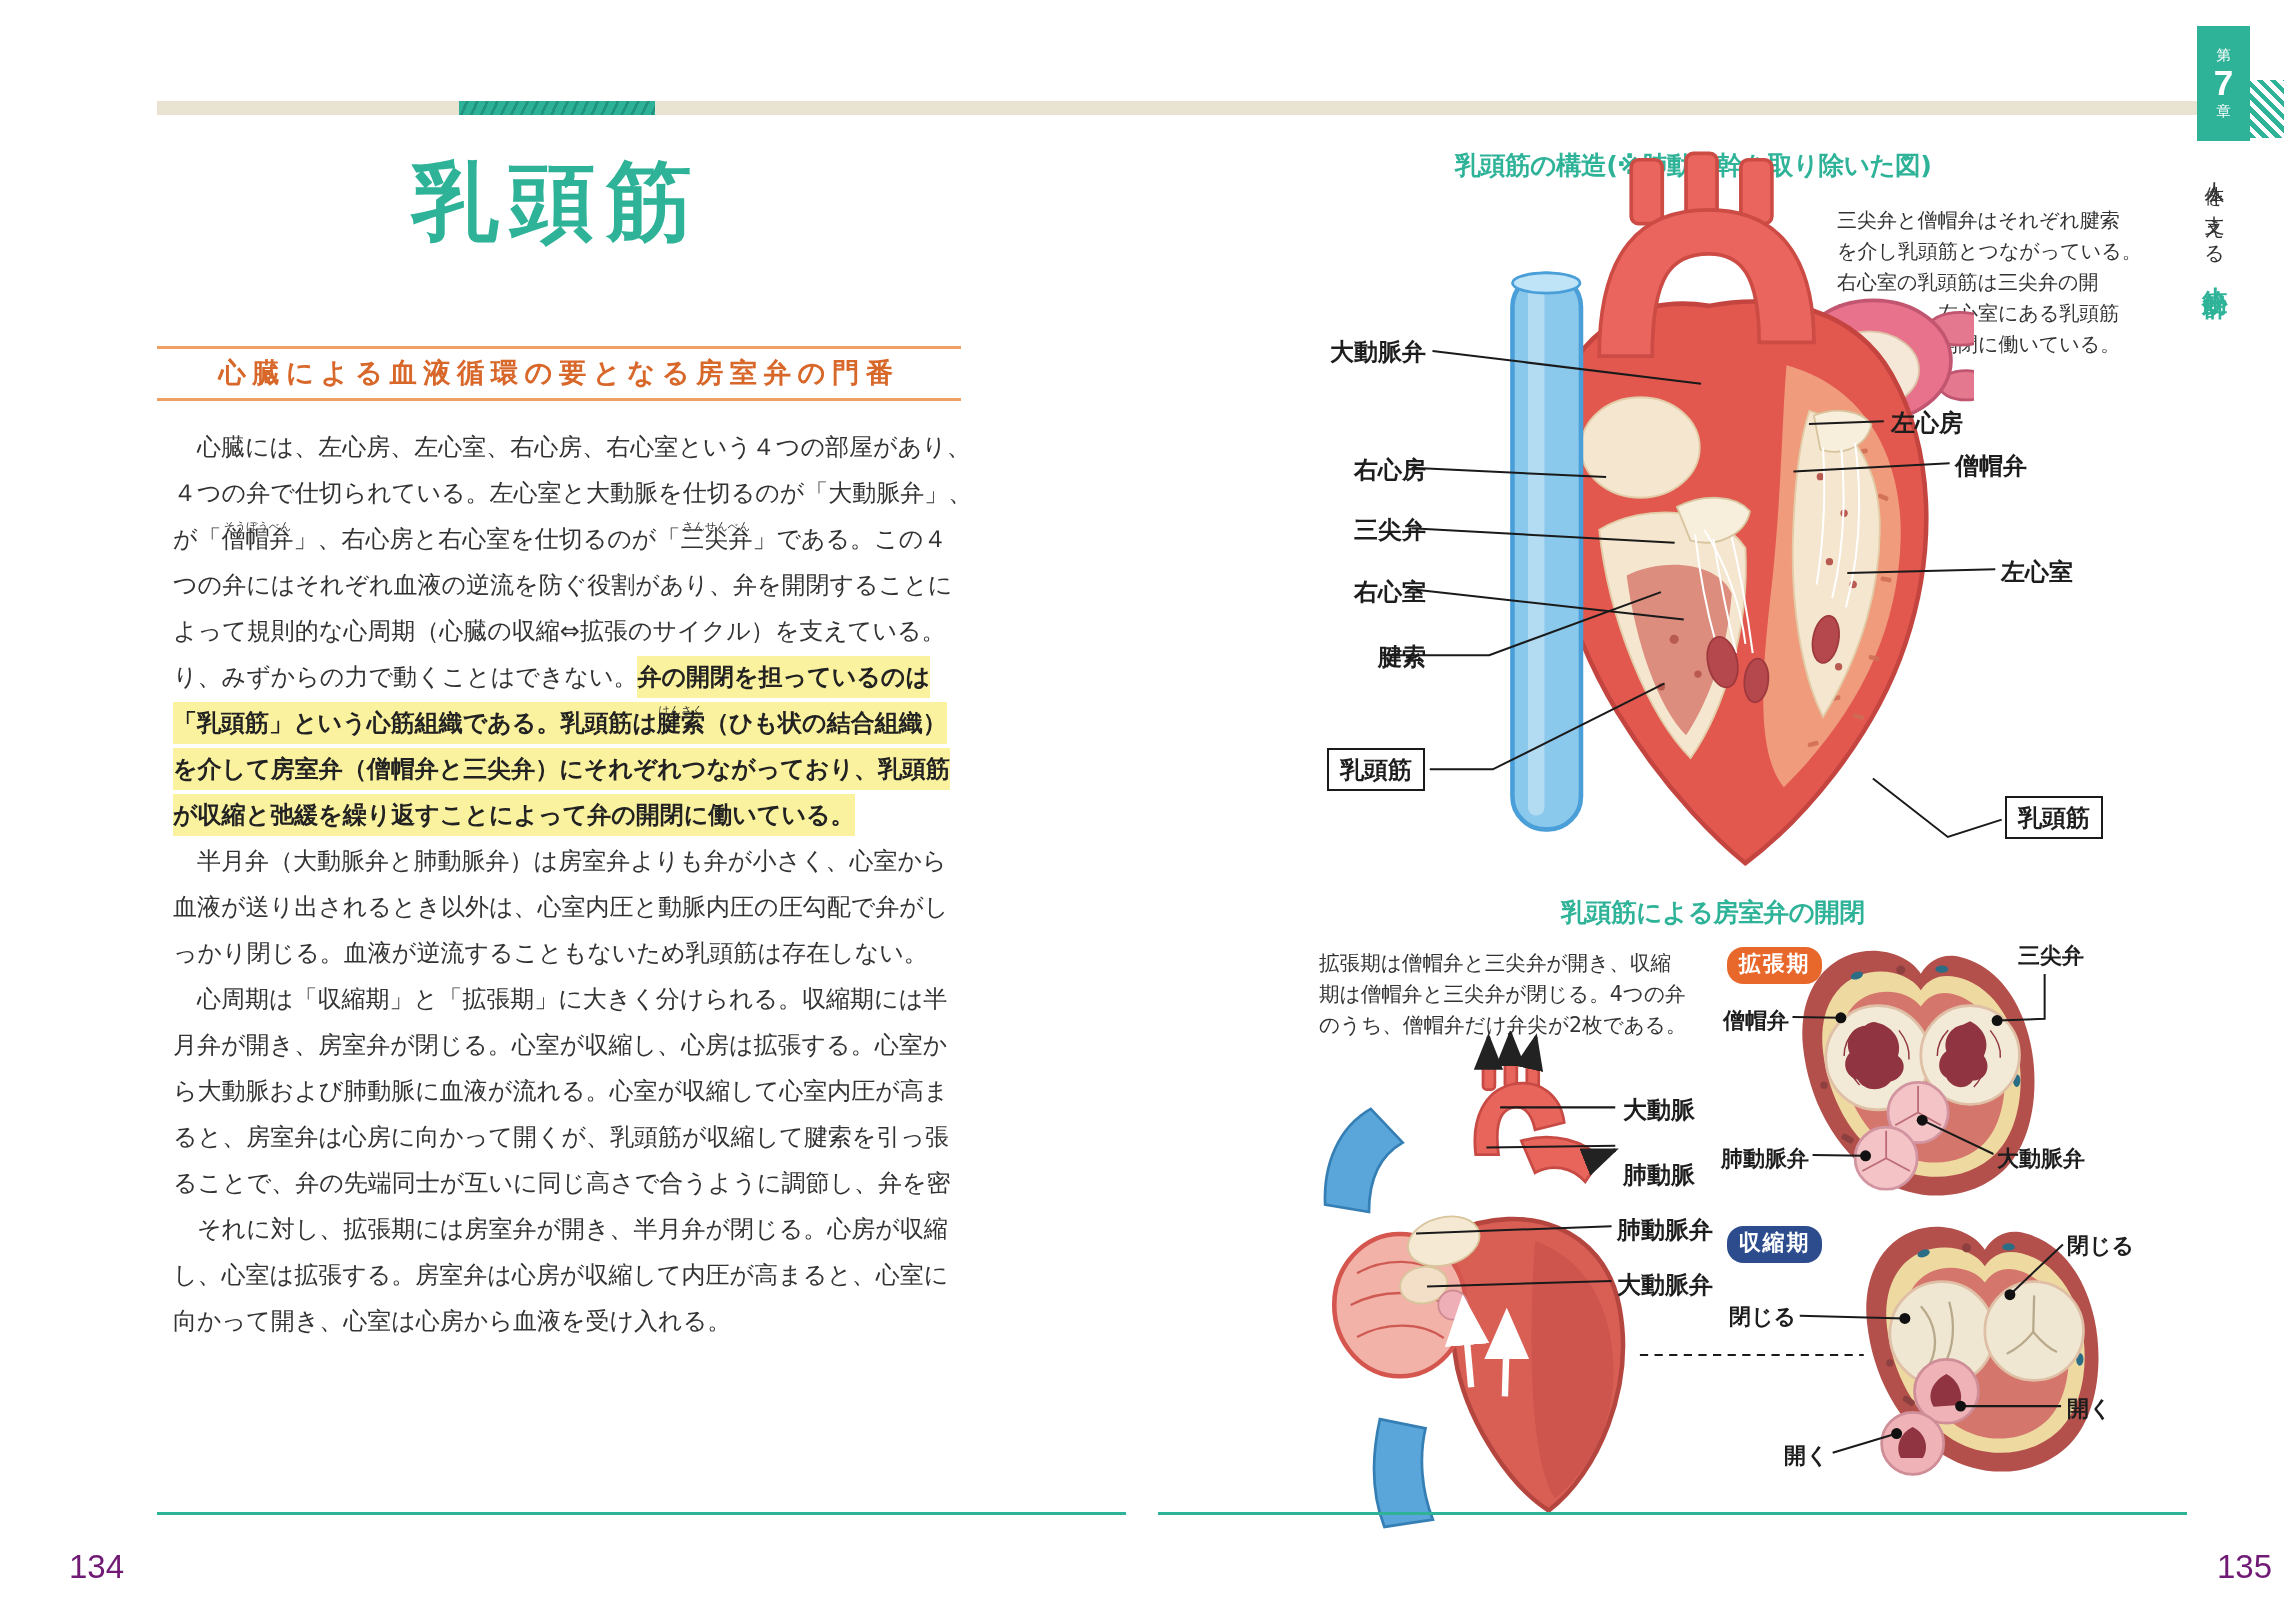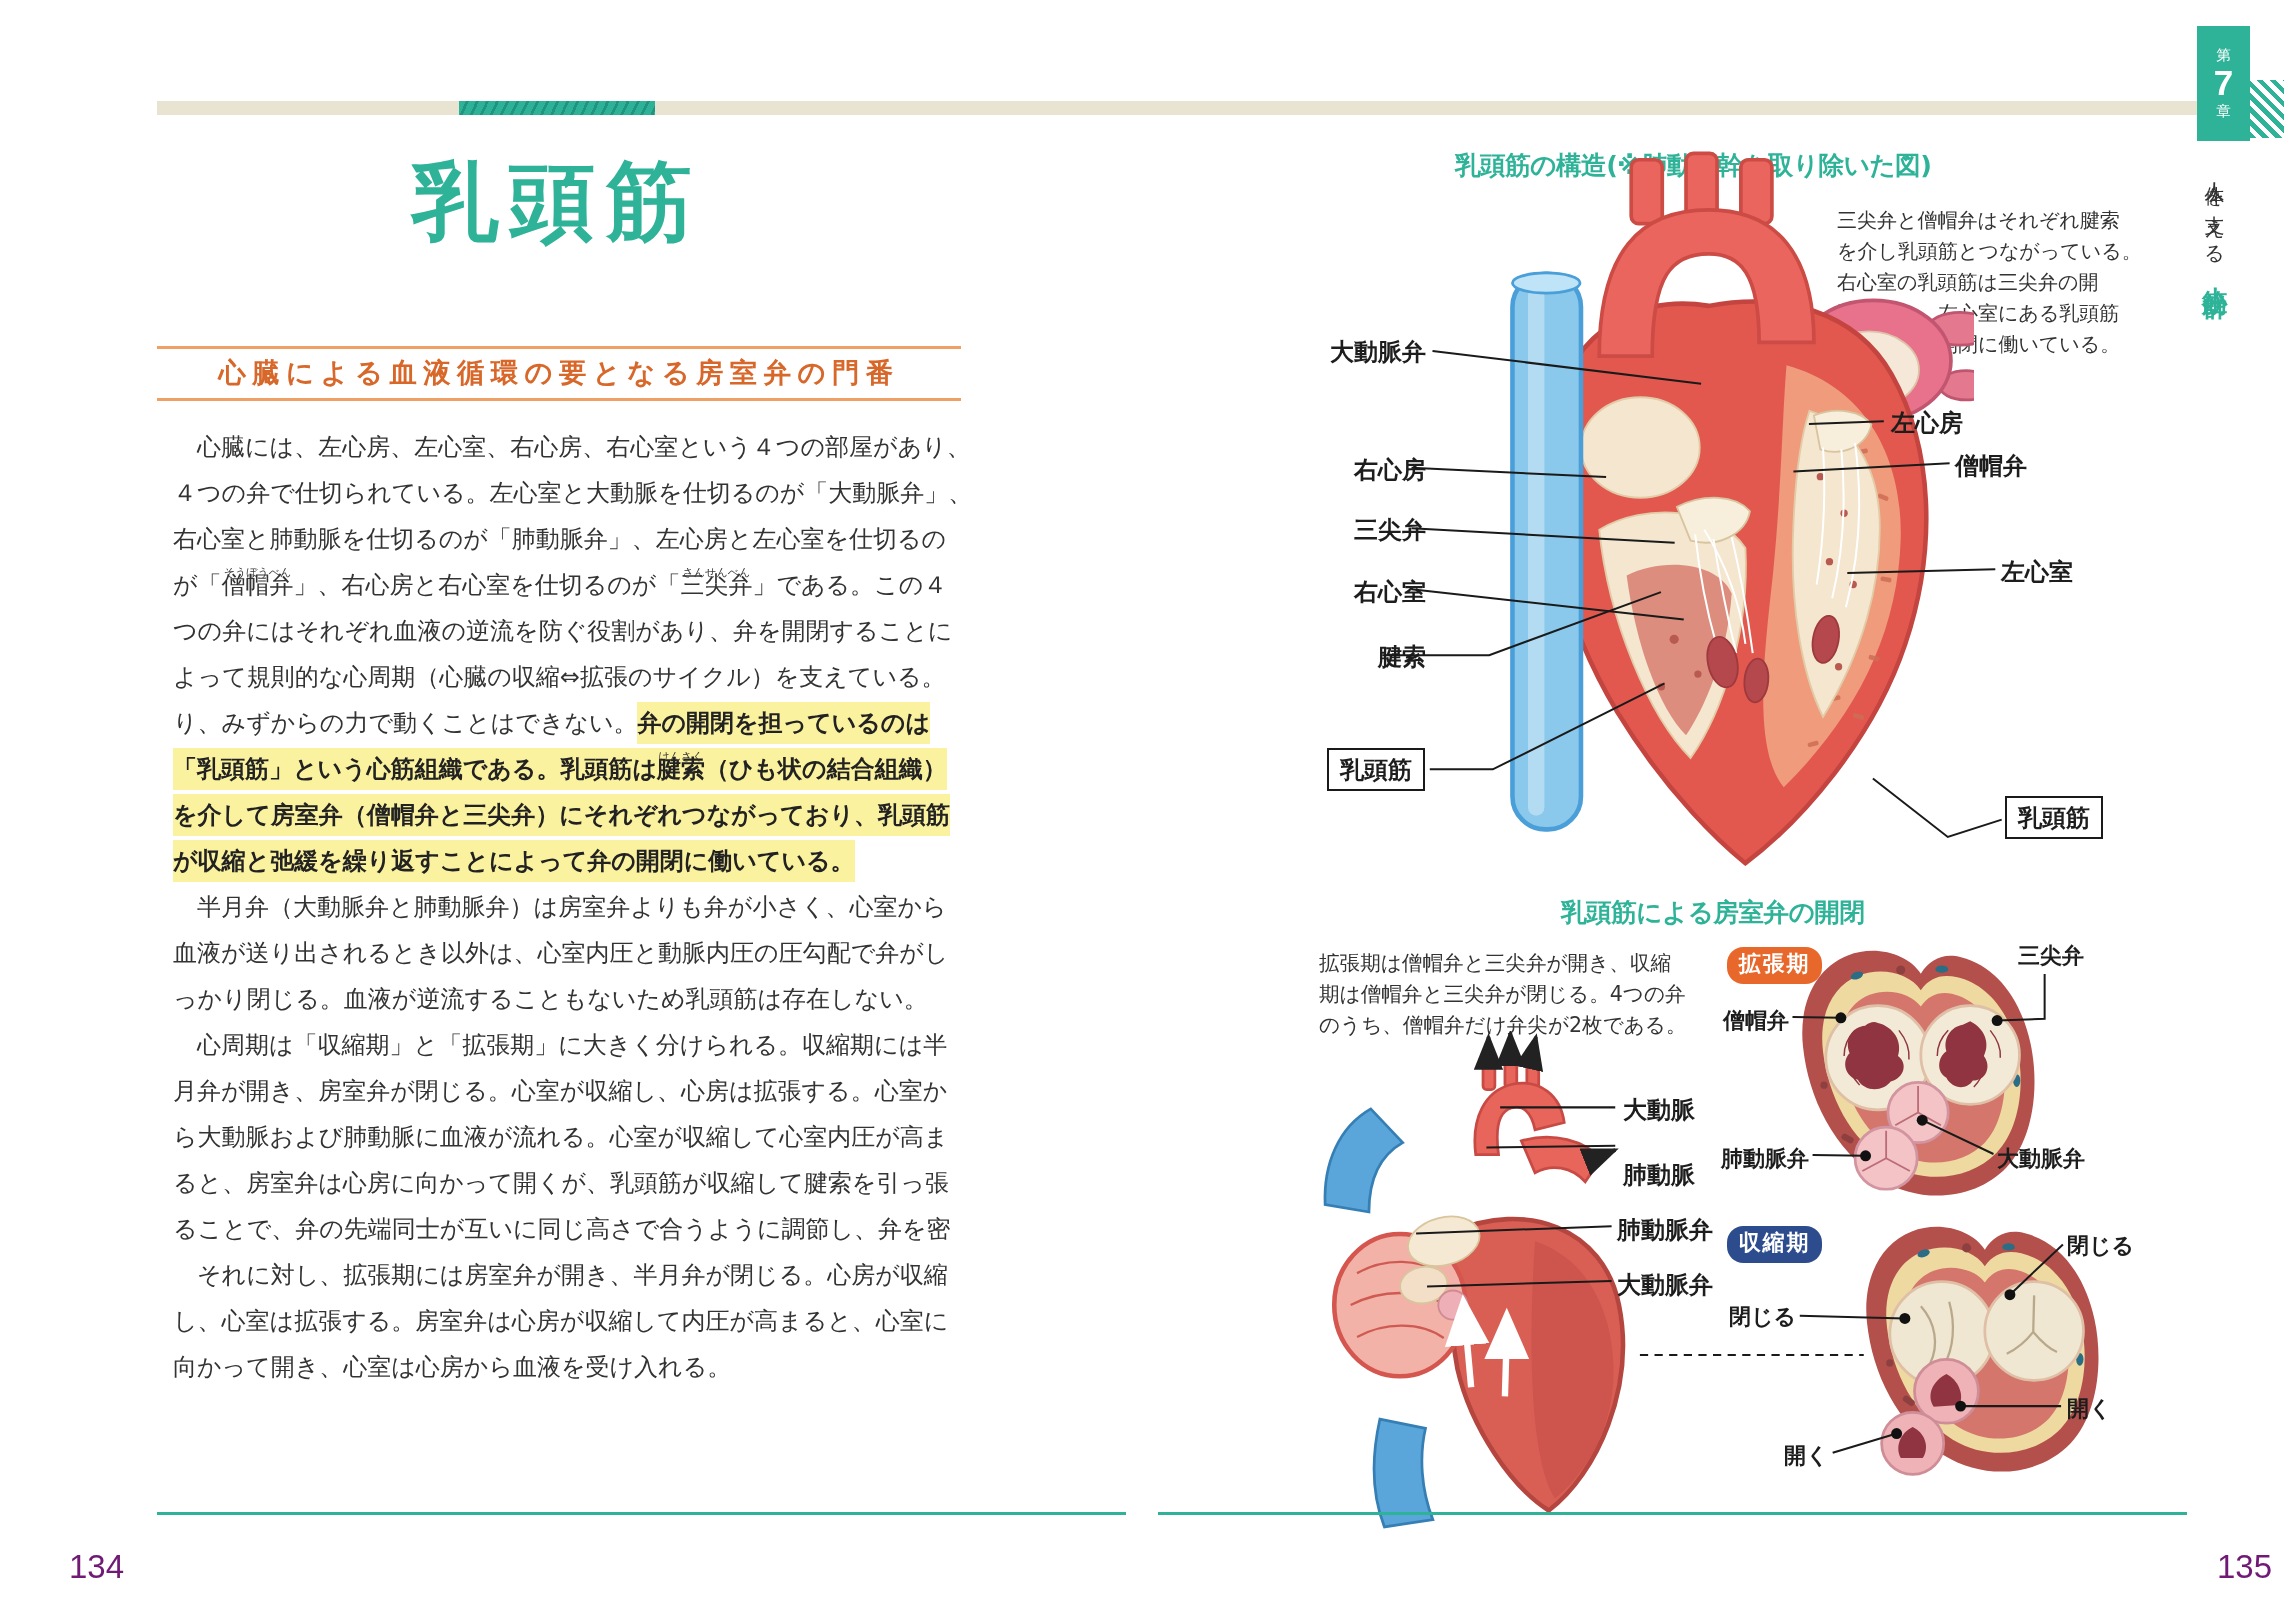--- a/index.html
+++ b/index.html
@@ -70,21 +70,20 @@
     <span class="sa">小筋群</span>
   </div>
 
   <div class="abs main-title">乳頭筋</div>
   <div class="abs lead-box">
     <span class="t">心臓による血液循環の要となる房室弁の門番</span>
   </div>
   <div class="abs body-text">
       <div class="bline">　心臓には、左心房、左心室、右心房、右心室という４つの部屋があり、</div>
       <div class="bline">４つの弁で仕切られている。左心室と大動脈を仕切るのが「大動脈弁」、</div>
-      <div class="bline">右心室と肺動脈を仕切るのが「肺動脈弁」、左心房と左心室を仕切るの</div>
       <div class="bline">が「<span class="rb"><span class="rt">そうぼうべん</span>僧帽弁</span>」、右心房と右心室を仕切るのが「<span class="rb"><span class="rt">さんせんべん</span>三尖弁</span>」である。この４</div>
       <div class="bline">つの弁にはそれぞれ血液の逆流を防ぐ役割があり、弁を開閉することに</div>
       <div class="bline">よって規則的な心周期（心臓の収縮⇔拡張のサイクル）を支えている。</div>
       <div class="bline">り、みずからの力で動くことはできない。<mark>弁の開閉を担っているのは</mark></div>
       <div class="bline"><mark>「乳頭筋」という心筋組織である。乳頭筋は<span class="rb"><span class="rt">けんさく</span>腱索</span>（ひも状の結合組織）</mark></div>
       <div class="bline"><mark>を介して房室弁（僧帽弁と三尖弁）にそれぞれつながっており、乳頭筋</mark></div>
       <div class="bline"><mark>が収縮と弛緩を繰り返すことによって弁の開閉に働いている。</mark></div>
       <div class="bline">　半月弁（大動脈弁と肺動脈弁）は房室弁よりも弁が小さく、心室から</div>
       <div class="bline">血液が送り出されるとき以外は、心室内圧と動脈内圧の圧勾配で弁がし</div>
       <div class="bline">っかり閉じる。血液が逆流することもないため乳頭筋は存在しない。</div>

